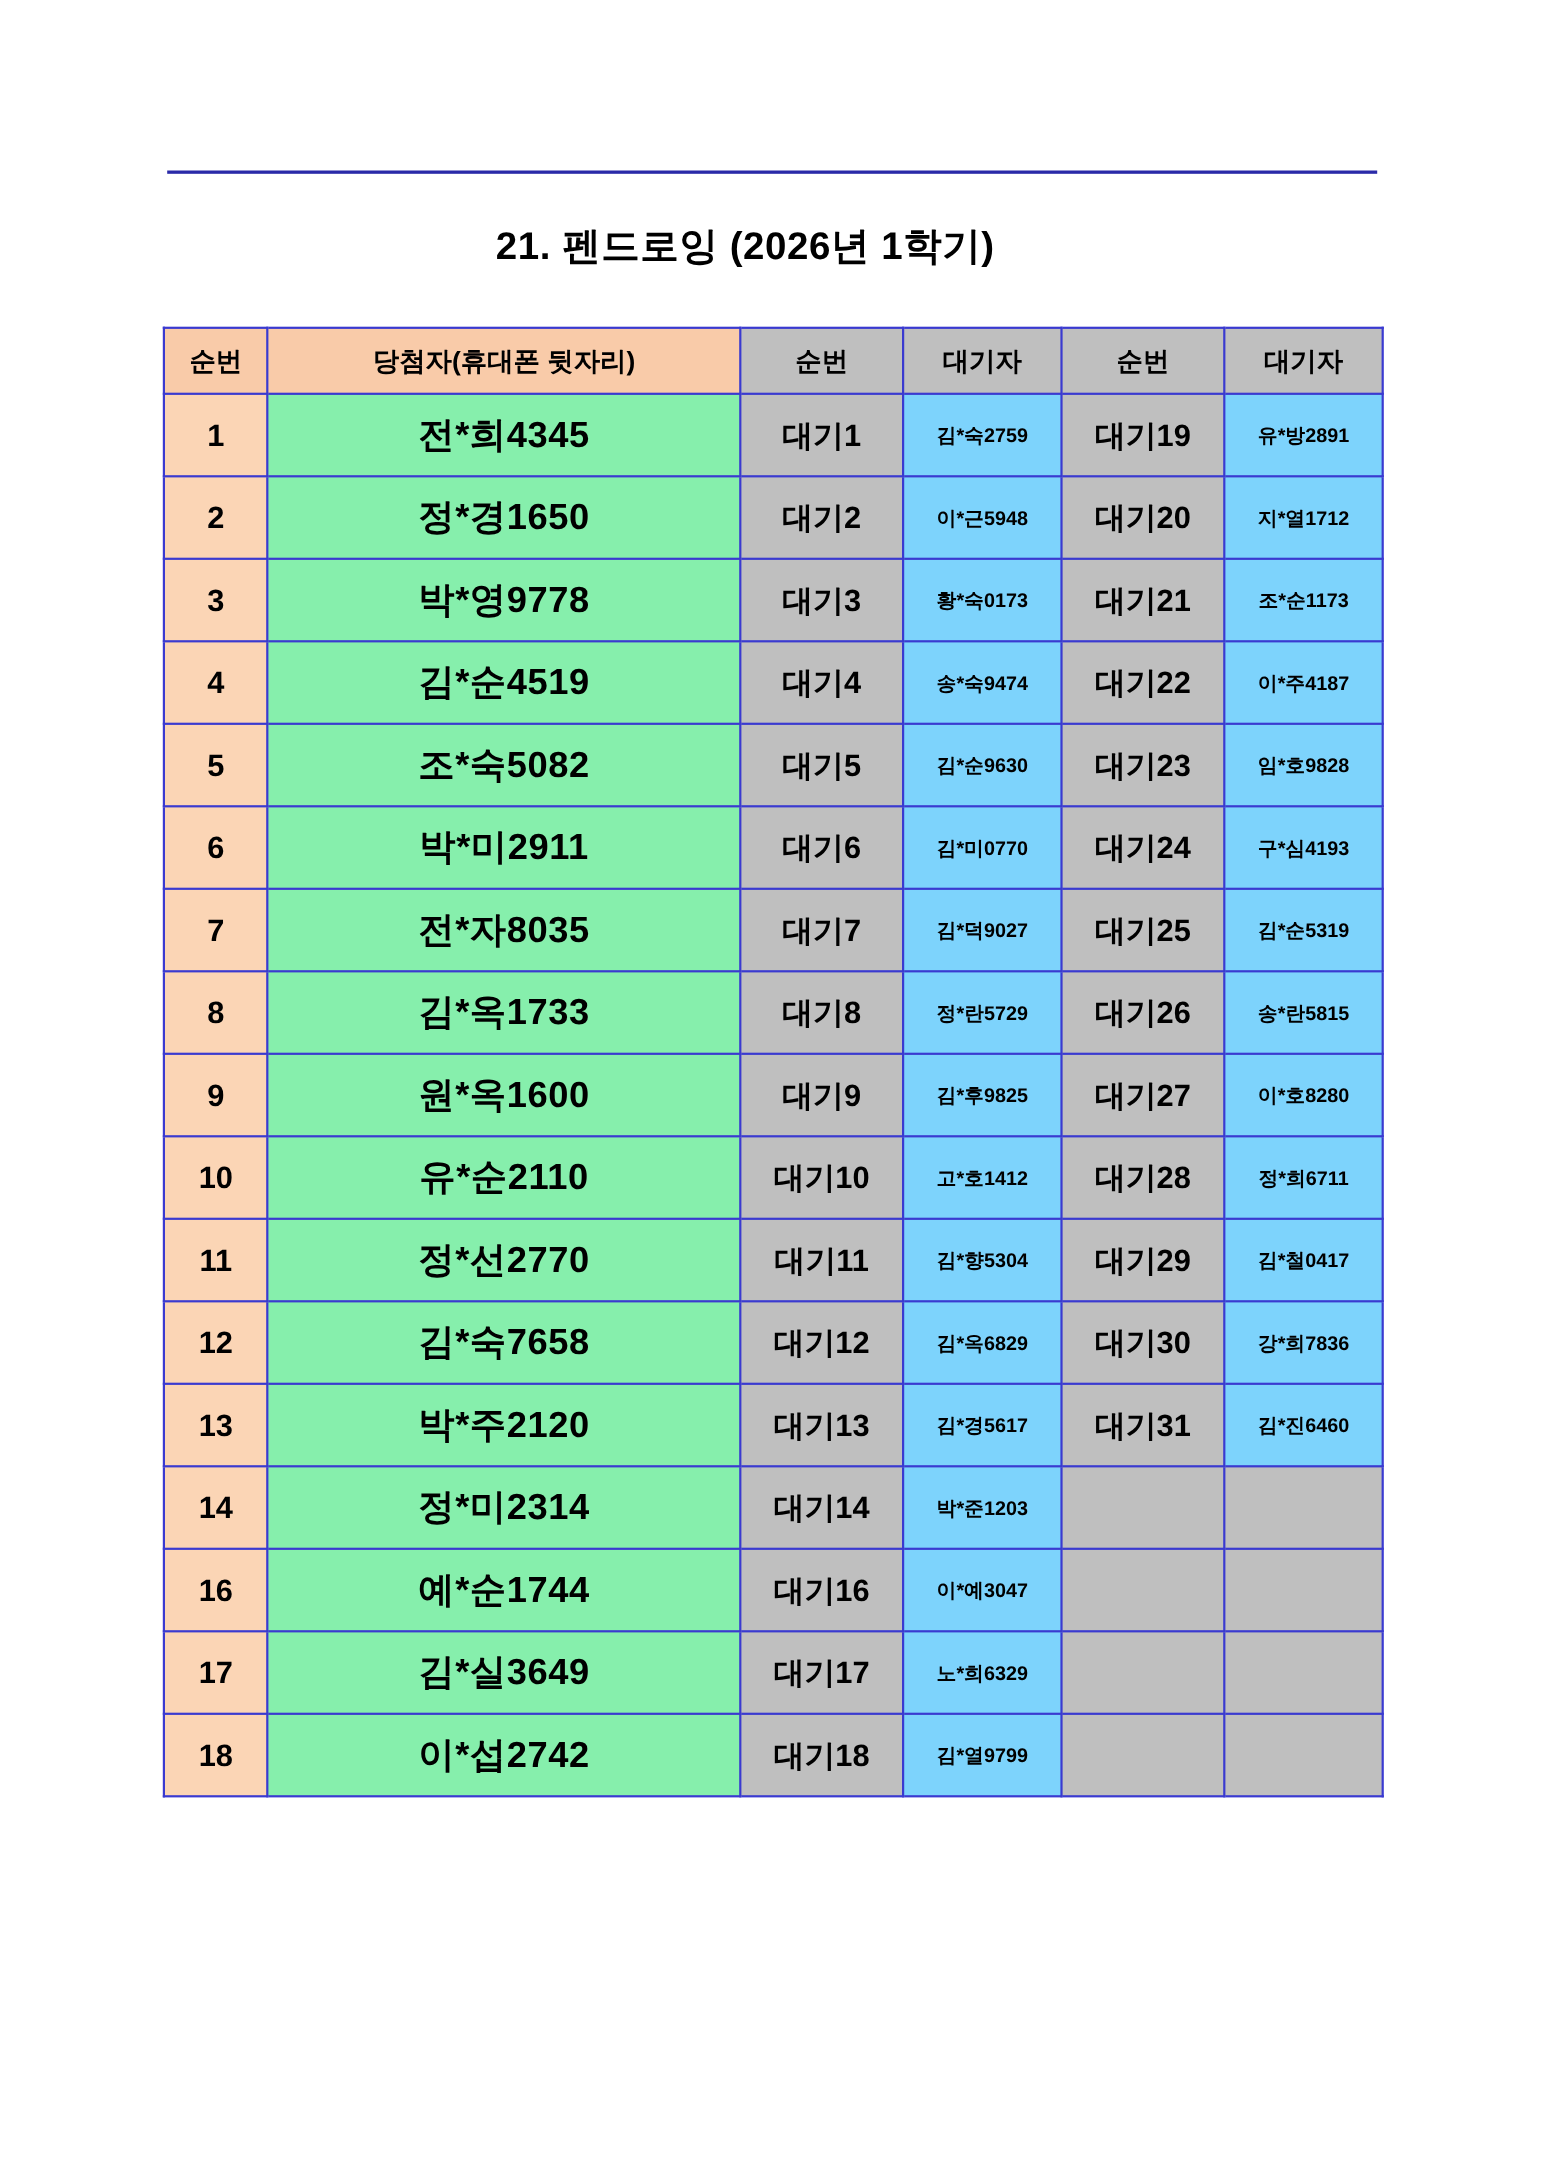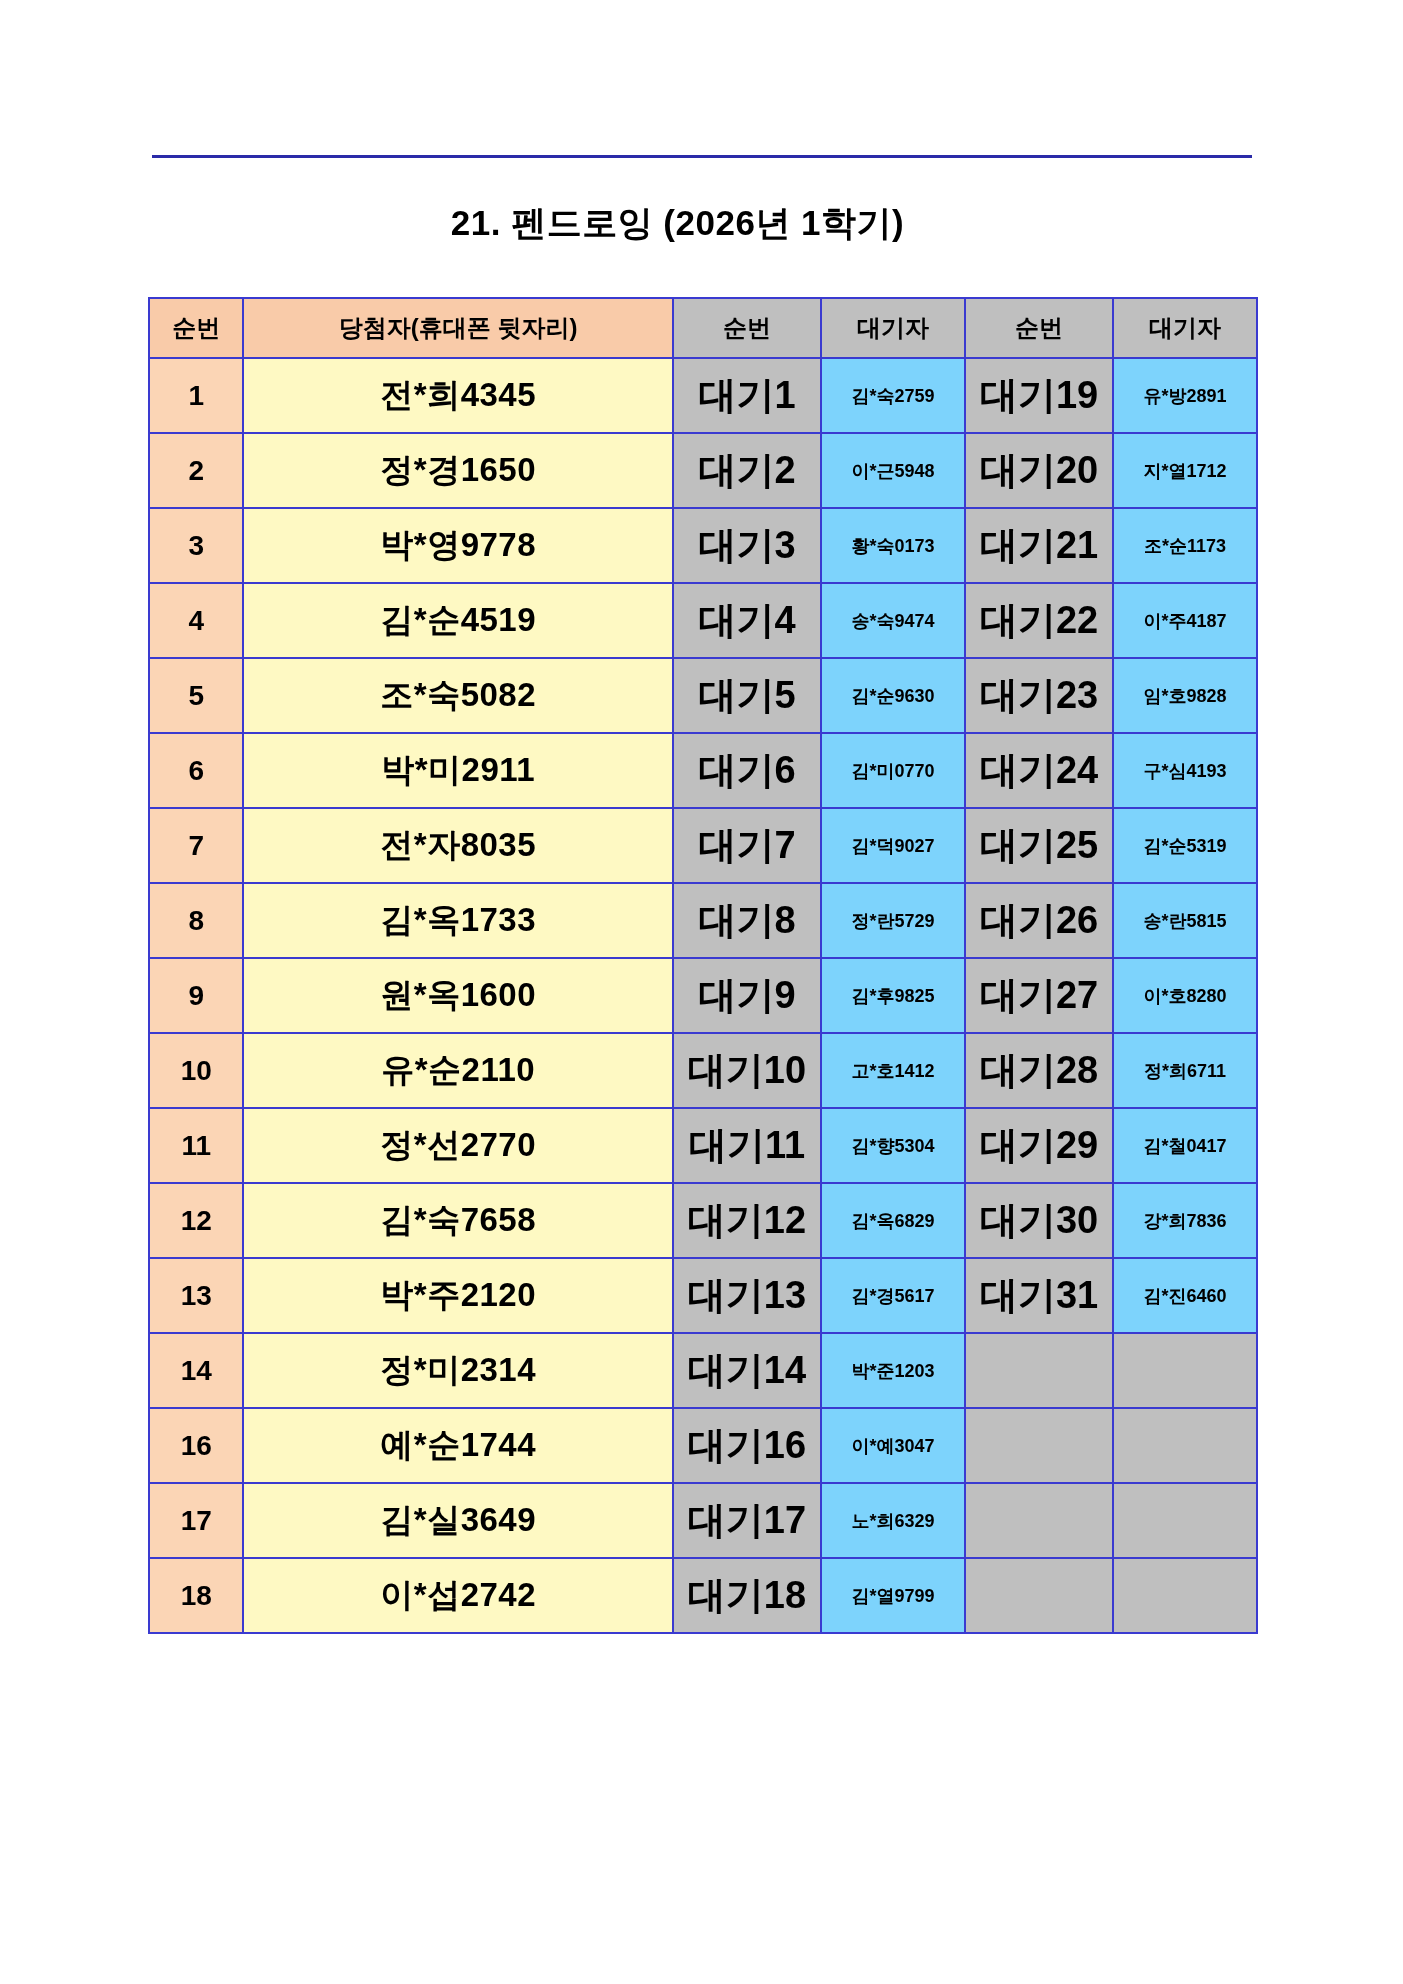--- a/index.html
+++ b/index.html
@@ -85,28 +85,28 @@
   
   tr.row td {
     height: 73px;
   }
   td.no {
     background: #fbd5b5;
     font-size: 28px;
     font-weight: bold;
   }
   td.winner {
-    background: #fef9c3;
+    background: #86efac;
     font-size: 33px;
     font-weight: bold;
     letter-spacing: 0.5px;
   }
   td.wno {
     background: #bfbfbf;
-    font-size: 38px;
+    font-size: 28px;
     font-weight: bold;
   }
   td.wait {
     background: #7dd3fc;
     font-size: 18px;
     font-weight: bold;
   }
   td.empty {
     background: #bfbfbf;
   }

